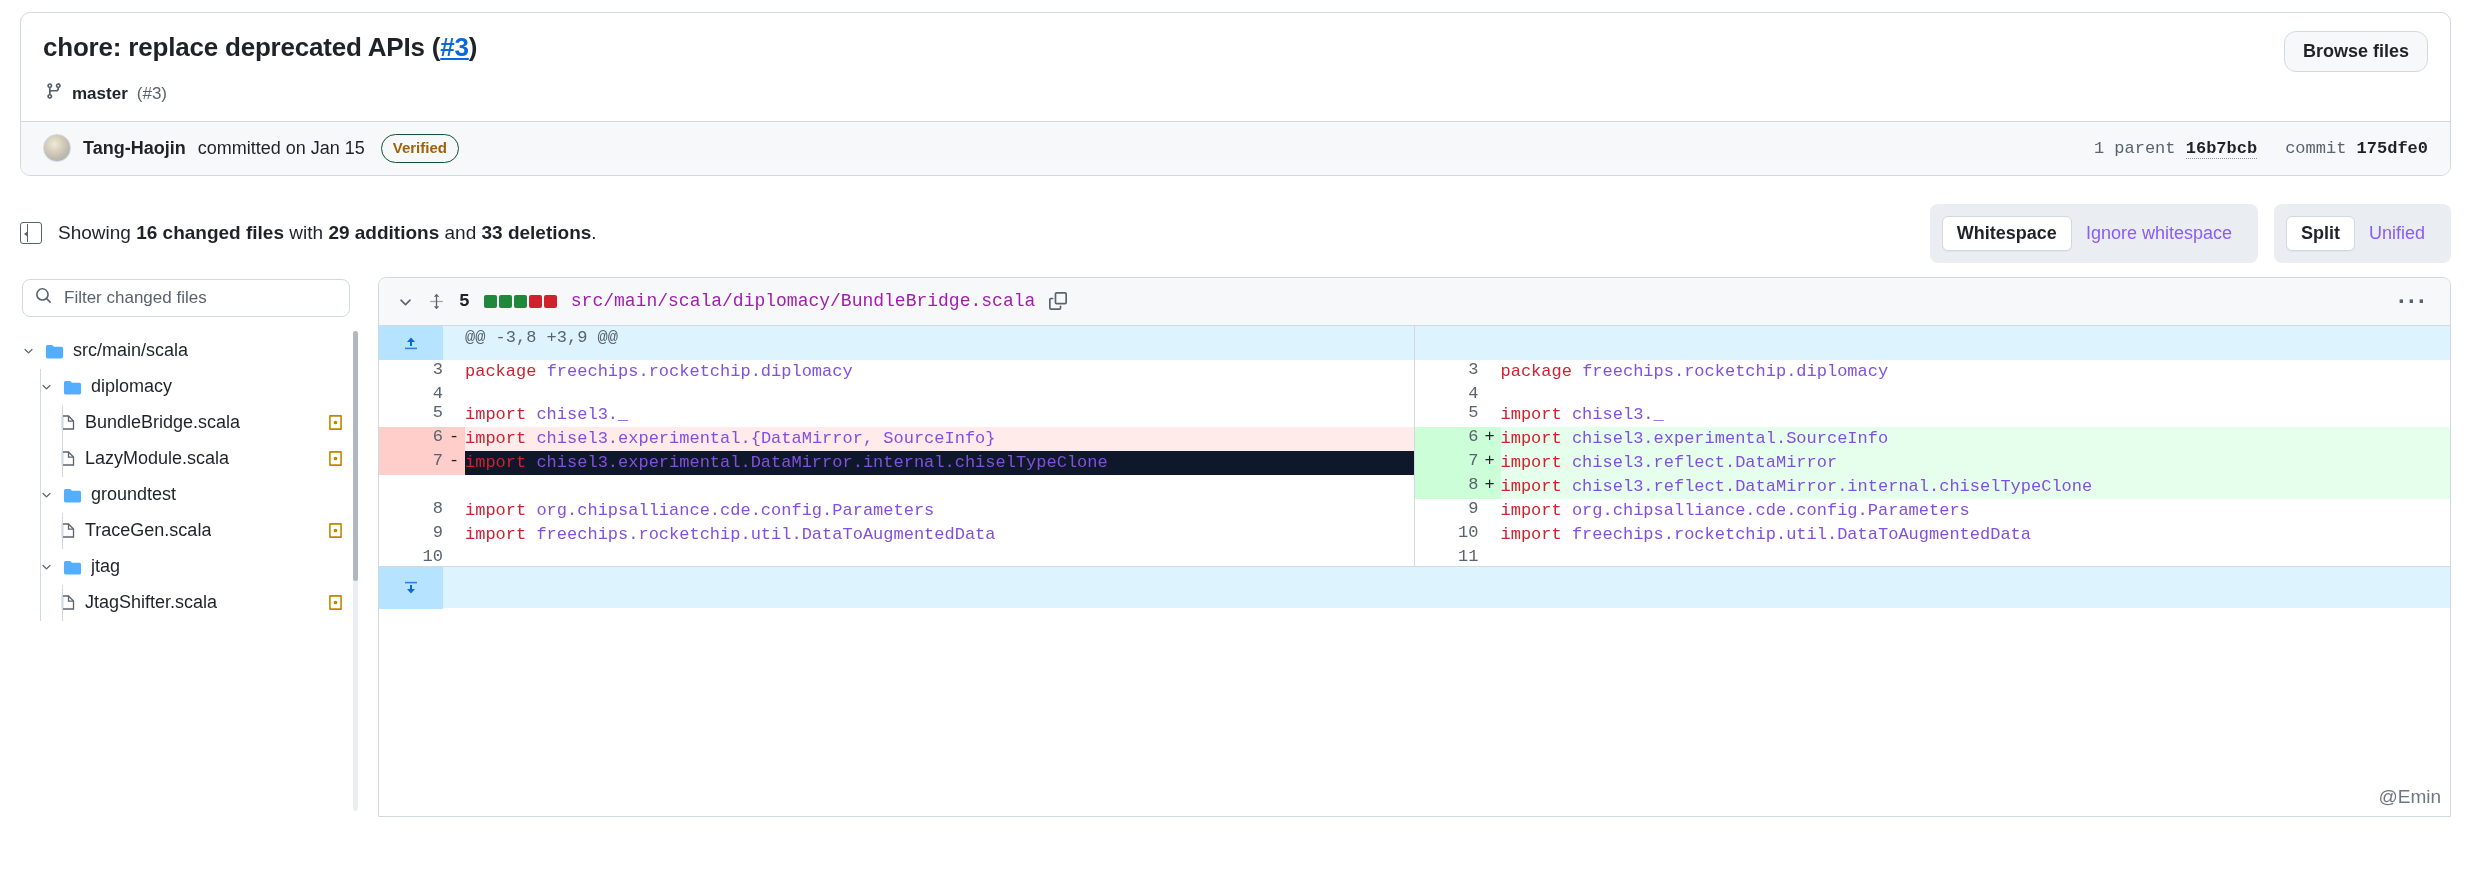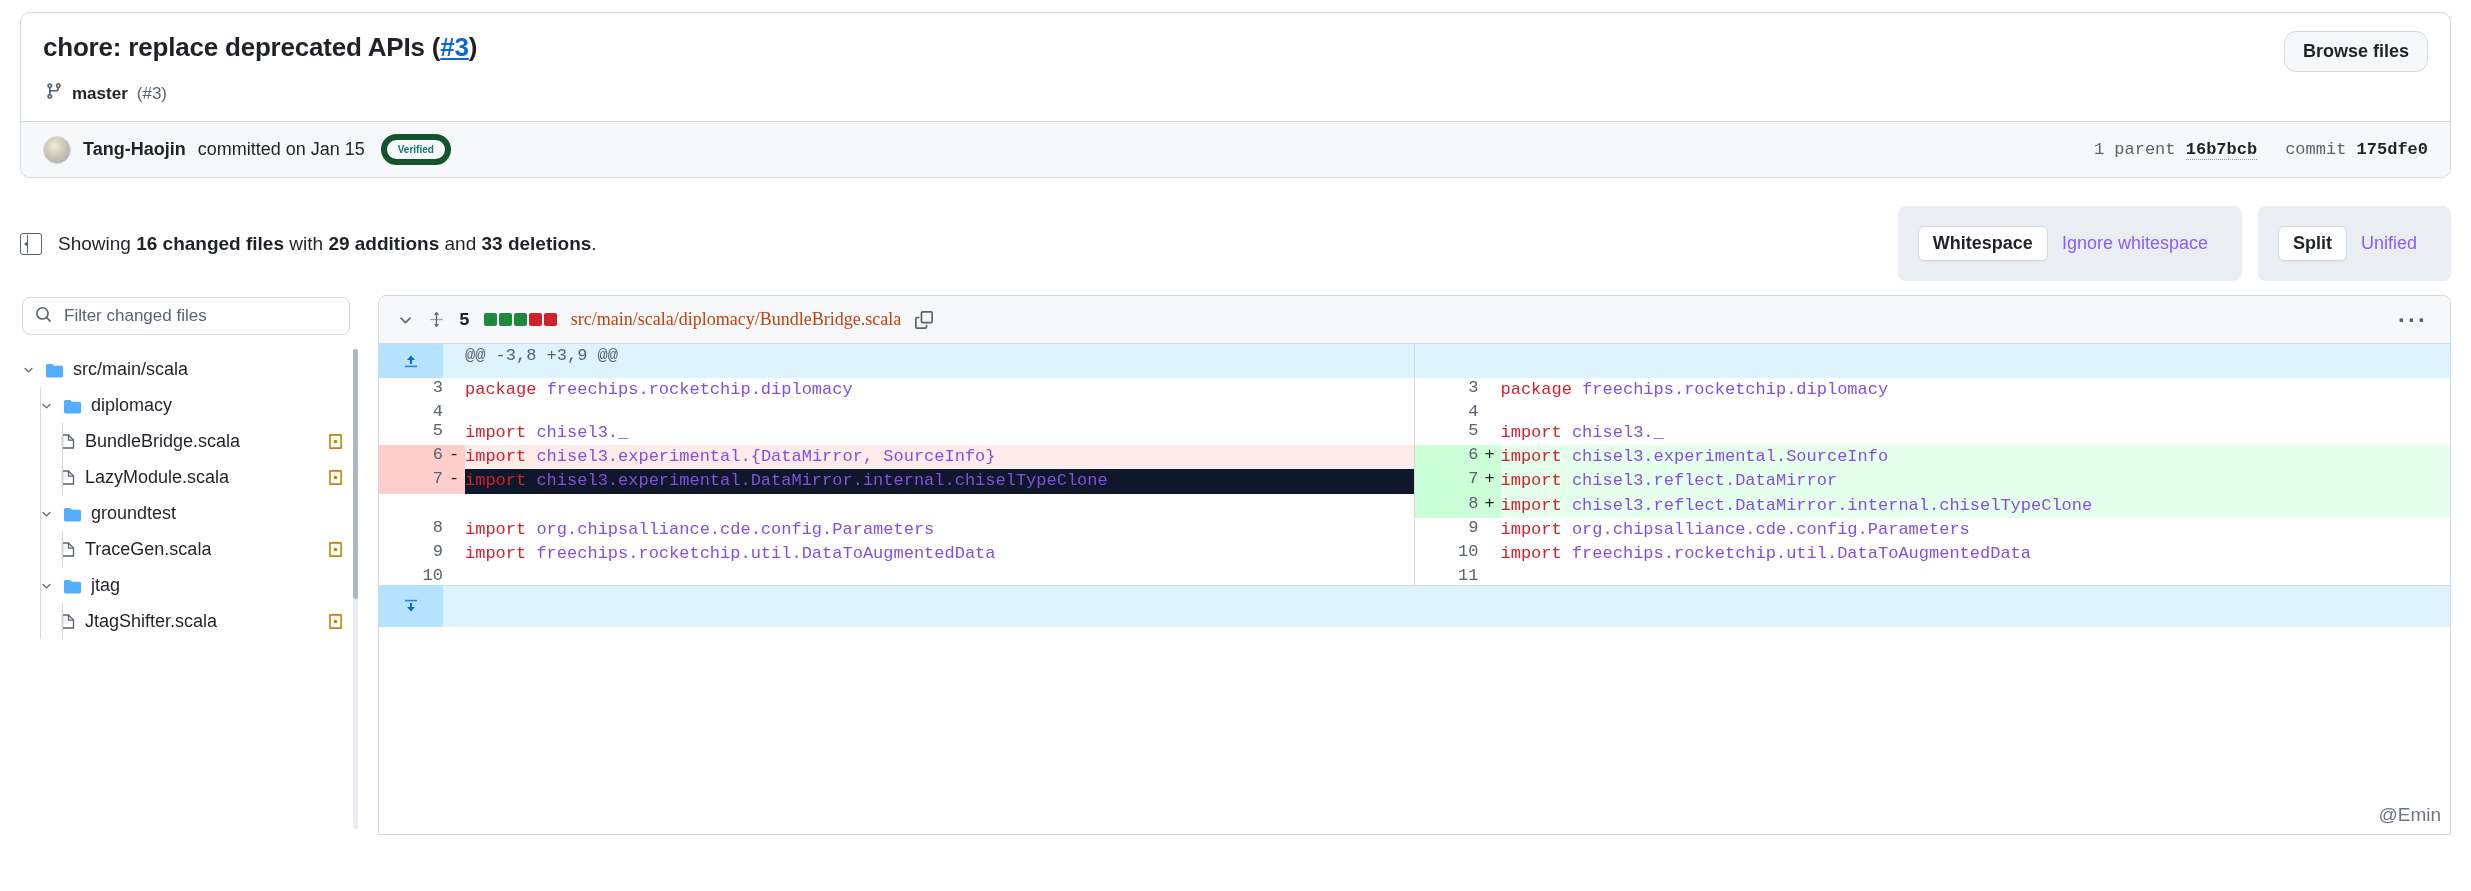--- a/index.html
+++ b/index.html
@@ -50,23 +50,23 @@
     padding: 12px 22px;
   }
   .author-left { display: flex; align-items: center; gap: 12px; font-size: 18px; color: #1f2328; }
   .avatar {
     width: 28px; height: 28px; border-radius: 50%;
     background: radial-gradient(circle at 40% 35%, #f0ead8 0%, #cfc6b4 45%, #9aa3b0 100%);
     border: 1px solid #d1d9e0; flex: none;
   }
   .author-name { font-weight: 700; }
   .verified-badge {
-    border: 6px solid #14532d; color: #0f766e;
+    border: 1px solid #14532d; color: #a16207;
     border-radius: 999px; padding: 2px 11px;
-    font-size: 10px; font-weight: 600; line-height: 1.5;
+    font-size: 15px; font-weight: 600; line-height: 1.5;
     margin-left: 4px;
   }
   .author-right {
     display: flex; align-items: center; gap: 28px;
     font-family: "Liberation Mono", monospace; font-size: 17px; color: #59636e;
   }
   .author-right .sha { color: #1f2328; font-weight: 700; }
   .sha-parent { border-bottom: 1px dotted #8c959f; }
 
   
@@ -87,21 +87,21 @@
     content: ""; position: absolute; left: 2.5px; top: 7.5px;
     width: 0; height: 0;
     border-top: 3.5px solid transparent; border-bottom: 3.5px solid transparent;
     border-right: 4px solid #59636e;
   }
   .showing-text b { font-weight: 700; }
 
   .toolbar-right { display: flex; align-items: center; gap: 16px; }
   .seg-group {
     display: inline-flex; align-items: center;
-    background: #eaeef2; border-radius: 8px; padding: 20px;
+    background: #eaeef2; border-radius: 8px; padding: 12px;
   }
   .seg {
     font-size: 18px; padding: 6px 14px; border-radius: 6px;
     color: #8b5cf6; cursor: pointer; white-space: nowrap;
   }
   .seg.active {
     background: #ffffff; color: #1f2328; font-weight: 700;
     border: 1px solid #d1d9e0; box-shadow: 0 1px 0 rgba(31,35,40,.04);
   }
 
@@ -156,21 +156,21 @@
     background: #f6f8fa; border-bottom: 1px solid #d1d9e0;
     padding: 12px 18px; height: 48px;
   }
   .diff-head .chev, .diff-head .expander { color: #59636e; cursor: pointer; display: flex; }
   .diff-count { font-size: 18px; font-weight: 700; color: #1f2328; font-family: "Liberation Mono", monospace; }
   .blocks { display: flex; gap: 2px; align-items: center; }
   .blk { width: 13px; height: 13px; border-radius: 2px; }
   .blk.add { background: #1f883d; }
   .blk.del { background: #cf222e; }
   .diff-path {
-    font-family: Liberation Serif, serif; font-size: 18px; color: #c2410c;
+    font-family: Liberation Mono, monospace; font-size: 18px; color: #a21caf;
   }
   .copy-ico { color: #59636e; cursor: pointer; display: flex; }
   .dots {
     margin-left: auto; color: #59636e; font-size: 24px; letter-spacing: 2px;
     cursor: pointer; line-height: 1; padding-right: 4px; font-weight: 700;
   }
 
   table.diff { width: 100%; border-collapse: collapse; table-layout: fixed; }
   table.diff td { vertical-align: top; padding: 0; }
   .ln {

